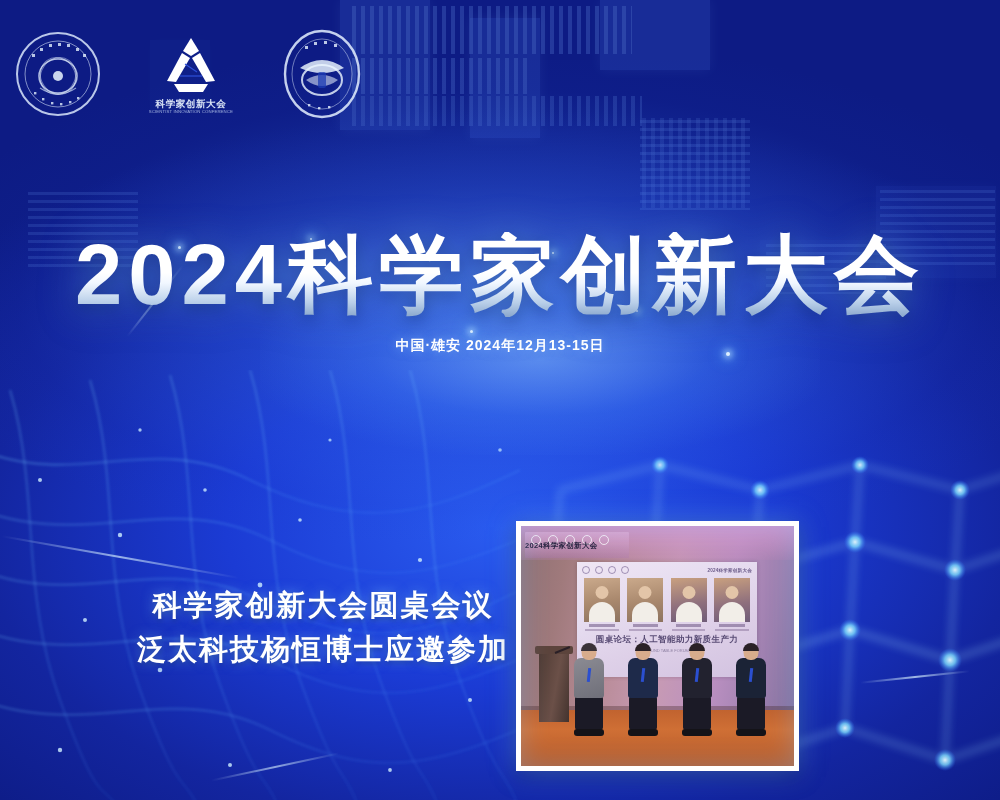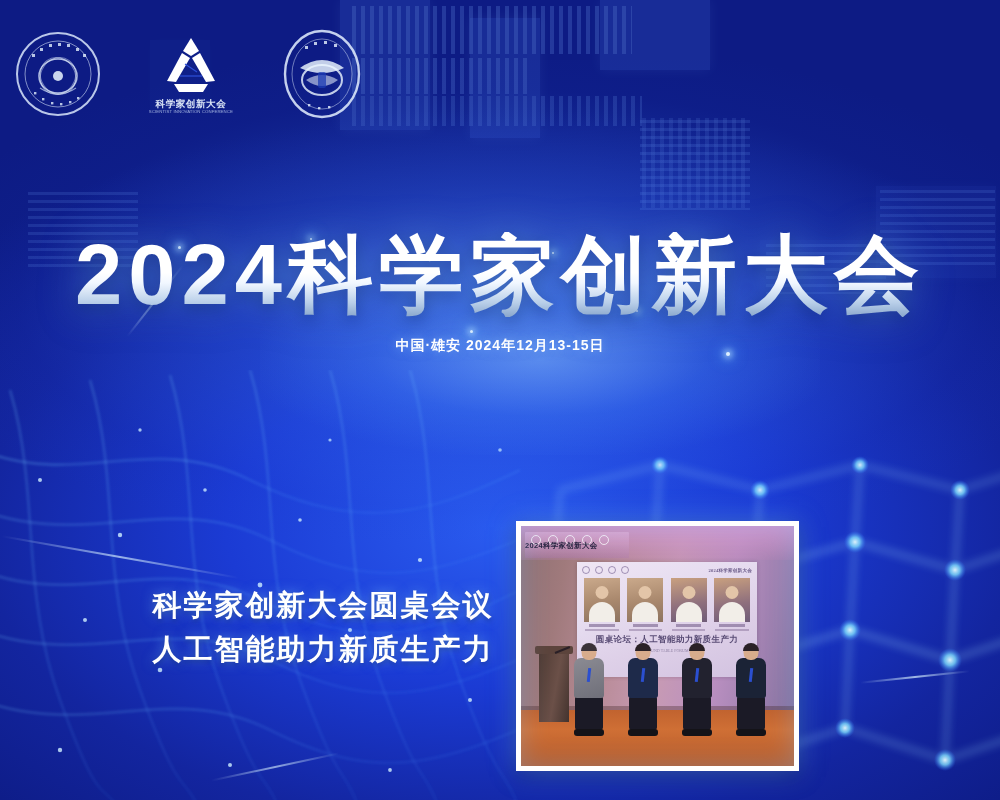--- a/index.html
+++ b/index.html
@@ -243,21 +243,20 @@
     color: #2b2440;
     white-space: nowrap;
   }
   .ph-screen {
     position: absolute;
     left: 56px; top: 36px;
     width: 180px; height: 115px;
     background: linear-gradient(160deg,#efe6f4 0%, #e6dcf0 35%, #ded0e8 62%, #d2c2e0 100%);
     box-shadow: 0 0 4px rgba(0,0,0,.18);
     overflow: hidden;
-    font-family: Liberation Serif, serif;
   }
   .ph-scr-head {
     position:absolute; left:5px; top:4px; right:5px;
     display:flex; justify-content:space-between; align-items:center;
   }
   .ph-scr-icons { display:flex; gap:5px; }
   .ph-scr-icons i {
     display:block; width:6px; height:6px;
     border:1px solid rgba(110,90,140,.6);
     border-radius:50%;
@@ -570,21 +569,21 @@
 
   </div>
 
   <div class="title-wrap">
     <div class="main-title">2024科学家创新大会</div>
     <div class="date-line">中国·雄安  2024年12月13-15日</div>
   </div>
 
   <div class="caption">
     <div class="caption-line">科学家创新大会圆桌会议</div>
-    <div class="caption-line">人工智能助力新质生产力</div>
+    <div class="caption-line">泛太科技杨恒博士应邀参加</div>
   </div>
 
   <div class="photo-frame">
     <div class="photo">
       <div class="ph-wall"></div>
       <div class="ph-wall-top"></div>
       <div class="ph-floor"></div>
       <div class="ph-floor-edge"></div>
 
       <div class="ph-banner">

